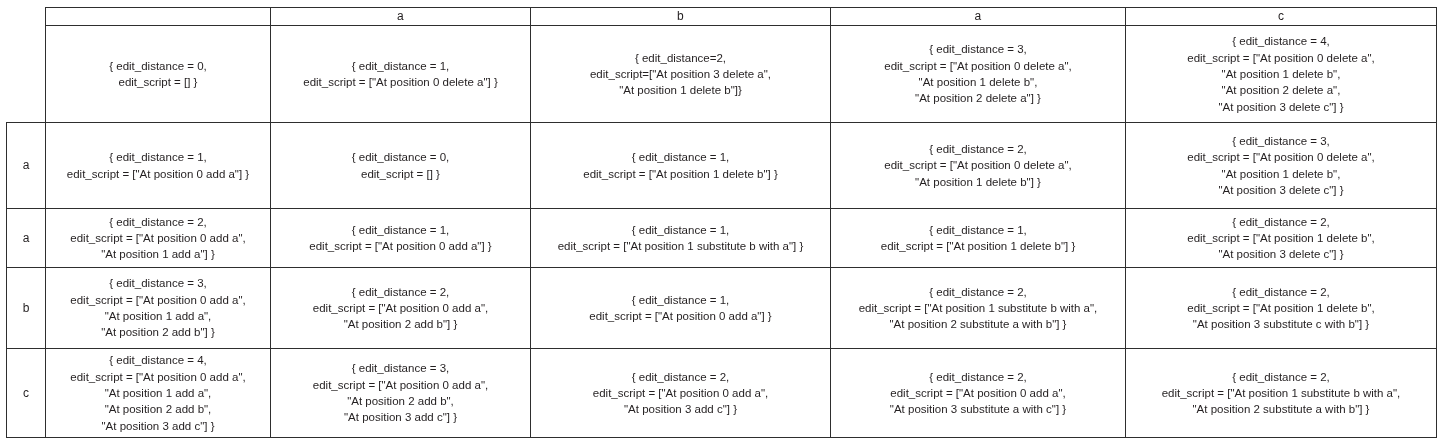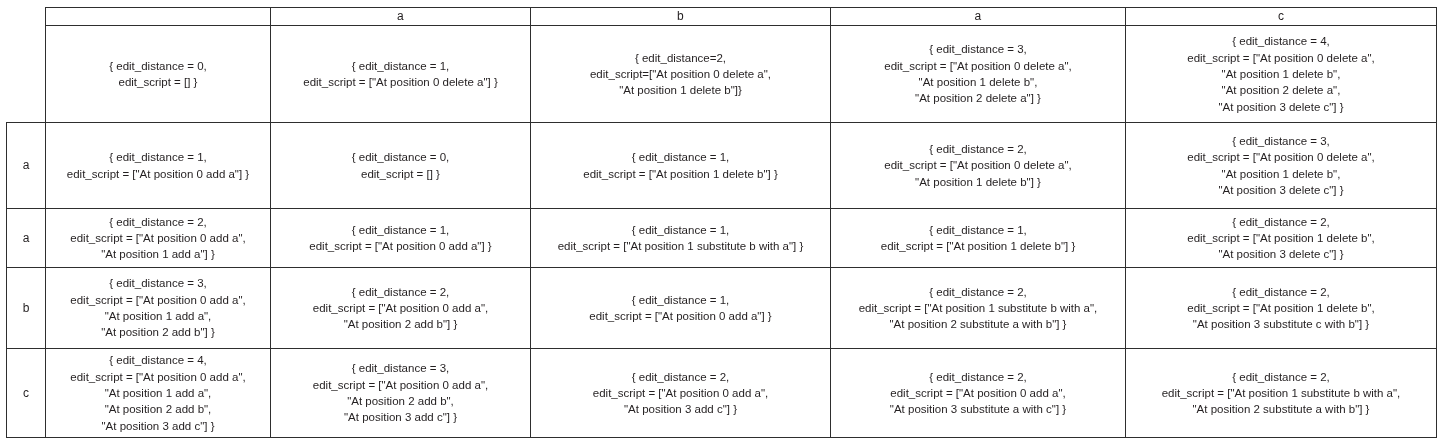--- a/index.html
+++ b/index.html
@@ -109,21 +109,21 @@
       </tr>
     </thead>
     <tbody>
       <tr class="r-0">
         <td class="corner-blank"></td>
         <td class="cell diag">{ edit_distance = 0,
 edit_script = [] }</td>
         <td class="cell">{ edit_distance = 1,
 edit_script = ["At position 0 delete a"] }</td>
         <td class="cell">{ edit_distance=2,
-edit_script=["At position 0 delete a",
+edit_script=["At position 3 delete a",
 "At position 1 delete b"]}</td>
         <td class="cell">{ edit_distance = 3,
 edit_script = ["At position 0 delete a",
 "At position 1 delete b",
 "At position 2 delete a"] }</td>
         <td class="cell">{ edit_distance = 4,
 edit_script = ["At position 0 delete a",
 "At position 1 delete b",
 "At position 2 delete a",
 "At position 3 delete c"] }</td>

